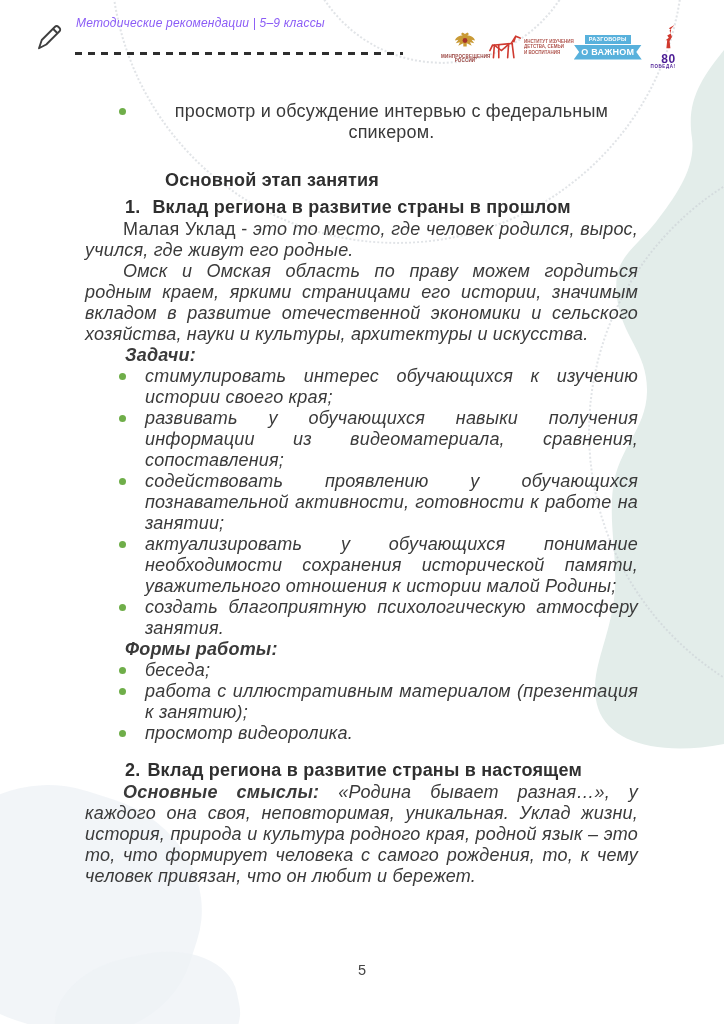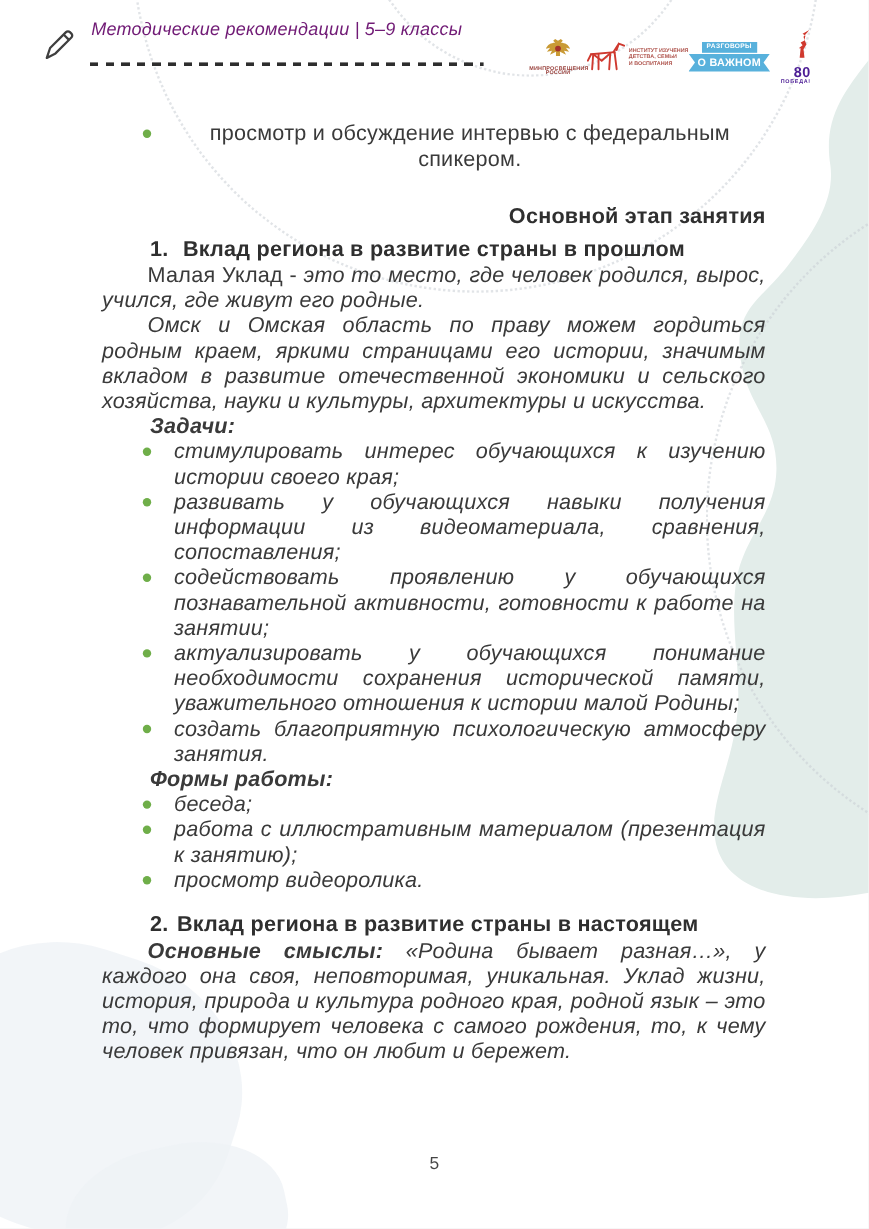--- a/index.html
+++ b/index.html
@@ -13,21 +13,21 @@
   .decor-circle{position:absolute;border:2px dotted #c9ced4;border-radius:50%;opacity:.55;}
   .c1{left:110px;top:-330px;width:570px;height:570px;}
   .c2{left:588px;top:140px;width:580px;height:580px;}
   .c3{left:300px;top:-220px;width:280px;height:280px;}
   .map-right{position:absolute;left:0;top:0;pointer-events:none;}
   .blob{position:absolute;background:#eef2f6;opacity:.75;border-radius:45%;}
   .b1{left:-70px;top:790px;width:270px;height:240px;transform:rotate(18deg);}
   .b2{left:55px;top:955px;width:185px;height:125px;transform:rotate(-12deg);}
   
   .pencil{position:absolute;left:34px;top:22px;width:30px;height:30px;}
-  .hdr-title{position:absolute;left:76px;top:16px;font-style:italic;font-size:15px;color:#701a75;letter-spacing:.2px;}
+  .hdr-title{position:absolute;left:76px;top:16px;font-style:italic;font-size:12px;color:#8b5cf6;letter-spacing:.2px;}
   .hdr-dashes{position:absolute;left:75px;top:52px;width:328px;height:3px;
     background:repeating-linear-gradient(90deg,#2e2e2e 0 7px,transparent 7px 13px);}
   
   .logos{position:absolute;left:441px;top:20px;width:256px;height:54px;display:flex;align-items:center;}
   .logo-min{width:48px;text-align:center;line-height:4.5px;}
   .logo-min .cap{font-size:4.5px;color:#9b4540;font-weight:bold;letter-spacing:.2px;}
   .logo-inst{display:flex;align-items:center;gap:3px;}
   .logo-inst .caps{font-size:4.5px;line-height:5.5px;color:#b0564f;font-weight:bold;}
   .logo-badge{width:68px;}
   .badge-top{width:46px;margin:0 auto;background:#58b1dc;color:#fff;font-size:5.5px;font-weight:bold;
@@ -36,21 +36,21 @@
     text-align:center;padding:2.5px 0;letter-spacing:.2px;
     clip-path:polygon(0 0,100% 0,92% 50%,100% 100%,0 100%,8% 50%);}
   .logo-vic{width:34px;text-align:right;color:#4c1d95;}
   .vic-num{font-weight:800;font-size:12px;line-height:10px;letter-spacing:.5px;}
   .vic-cap{font-size:4.5px;font-weight:bold;letter-spacing:.6px;line-height:6px;}
   
   .doc{position:absolute;left:85px;top:101px;width:553px;
     font-size:18px;line-height:21px;font-style:italic;letter-spacing:.2px;z-index:2;}
   .doc p{margin:0;}
   .upright{font-style:normal;}
-  .stage{font-style:normal;font-weight:700;font-size:18px;line-height:23px;text-align:right;
+  .stage{font-style:normal;font-weight:700;font-size:18px;line-height:23px;text-align:left;
     margin:26px 0 0 80px;color:#2f2f2f;}
   .sec{font-style:normal;font-weight:700;font-size:18px;line-height:23px;margin:4px 0 0;
     padding-left:40px;color:#2f2f2f;}
   .sec .num{margin-right:12px;}
   .sec2{margin-top:15px;}
   .sec2 .num{margin-right:7px;}
   .ind{text-indent:38px;}
   .just{text-align:justify;}
   .para1{margin-top:4px;}
   .label{font-weight:700;margin-top:15px;padding-left:40px;}

